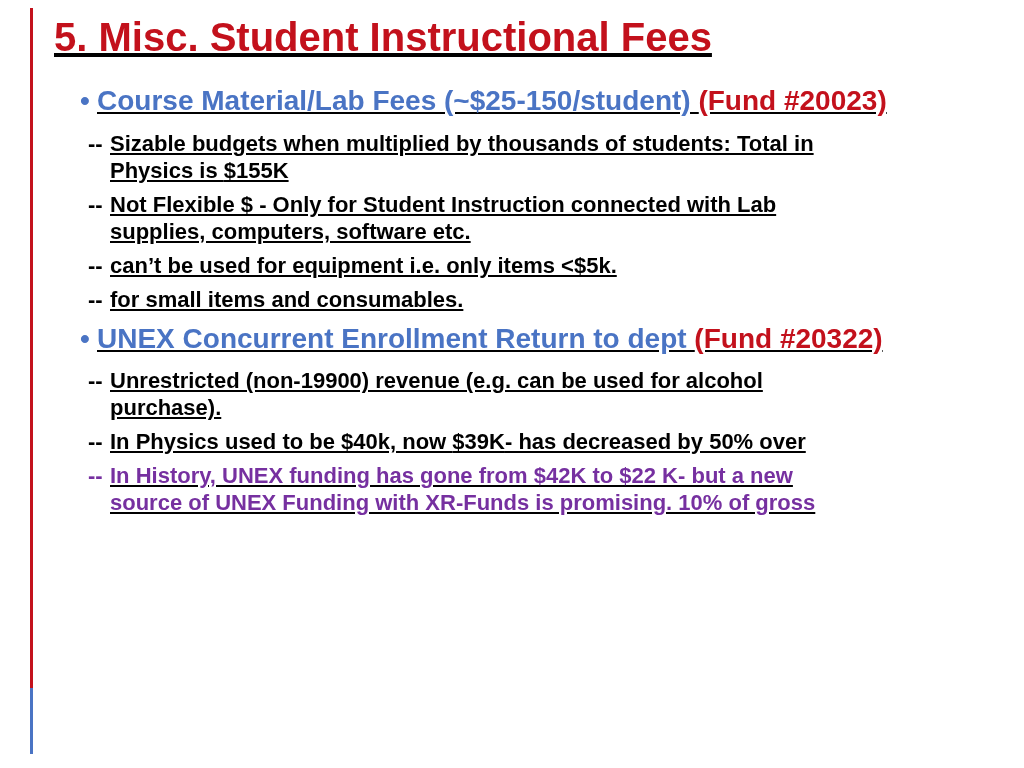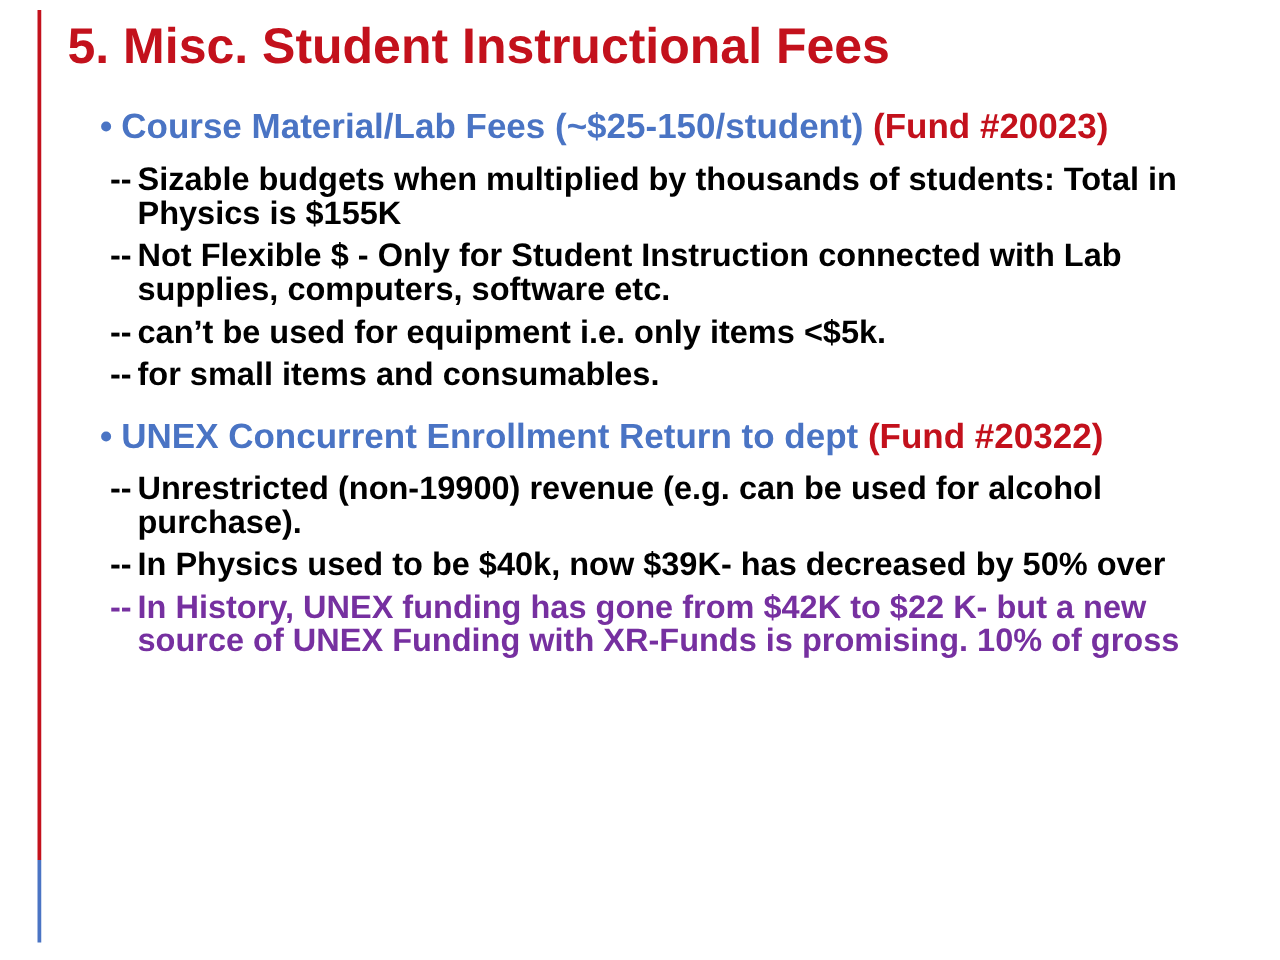--- a/index.html
+++ b/index.html
@@ -3,48 +3,48 @@
 <meta charset="utf-8">
 <style>
   * { box-sizing: border-box; }
   html, body { margin: 0; padding: 0; }
   body {
     width: 1024px; height: 768px;
     background: #ffffff;
     font-family: "Liberation Sans", sans-serif;
     font-weight: 700;
   }
-  .slide { position: relative; width: 1024px; height: 768px; background: #ffffff; overflow: hidden; }
+  .slide { position: relative; width: 1024px; height: 768px; background: #ffffff; overflow: hidden; text-decoration: underline; }
 
   .accent { position: absolute; left: 30px; width: 3px; }
   .accent-red  { top: 8px;   height: 680px; background: #C3111C; }
   .accent-blue { top: 688px; height: 66px;  background: #4A74C4; }
 
   .title {
     margin: 0; padding: 14px 0 0 54px;
     font-size: 40px; line-height: 1.15;
     color: #C3111C; white-space: nowrap;
   }
 
   .l1 {
     margin: 24px 0 12px 0; padding-left: 80px;
     font-size: 28px; line-height: 1.2;
     white-space: nowrap;
   }
   .l1 .marker { display: inline-block; width: 17px; color: #4A74C4; }
-  .l1.second { margin-top: 19px; }
+  .l1.second { margin-top: 9px; }
 
   .blue   { color: #4A74C4; }
   .red    { color: #C3111C; }
   .green  { color: #000000; }
   .purple { color: #7630A0; }
 
   .sub {
     margin: 0 0 7px 88px;
-    font-size: 26px; line-height: 27px;
+    font-size: 22px; line-height: 27px;
     color: #000000;
   }
   .sub .line { white-space: nowrap; }
   .sub .dash { display: inline-block; width: 22px; }
   .sub .cont { padding-left: 22px; }
   .sub.purple { color: #7630A0; }
 </style>
 </head>
 <body>
 

